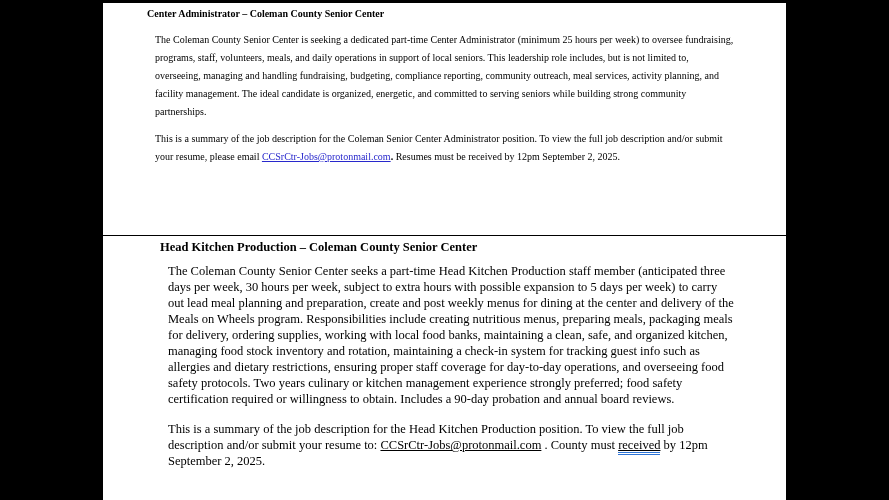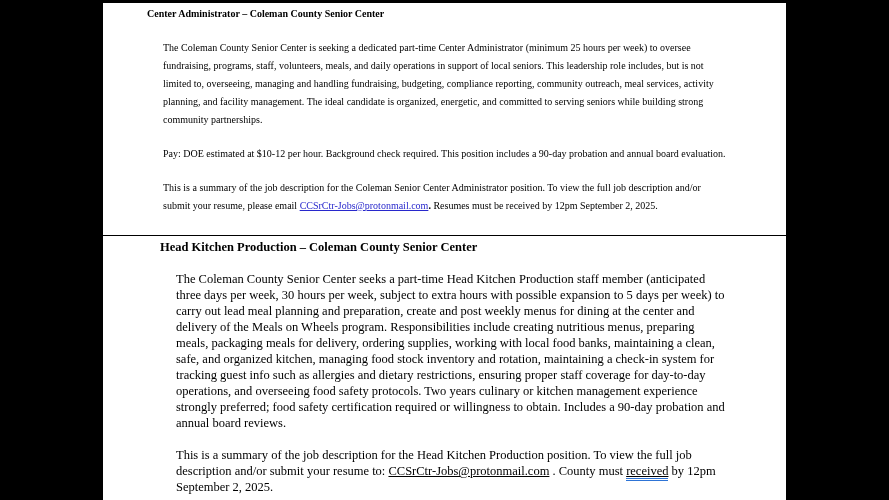--- a/index.html
+++ b/index.html
@@ -45,21 +45,21 @@
     padding-top: 3px;
     font-size: 12.5px;
     line-height: 16px;
   }
   .job-title {
     font-weight: bold;
     margin: 0;
     font-size: inherit;
   }
   p {
-    margin: 16px;
+    margin: 8px;
   }
   #panel-top .summary { margin-top: 9px; }
   #panel-bottom .summary { margin-top: 14px; }
   .link-blue {
     color: #2828CC;
     text-decoration: underline;
     cursor: pointer;
   }
   .link-black {
     color: #000000;
@@ -74,21 +74,20 @@
 </style>
 </head>
 <body>
 
 <div>
 
   <section class="page" id="panel-top">
     <div class="content">
       <p class="job-title">Center Administrator – Coleman County Senior Center</p>
       <p>The Coleman County Senior Center is seeking a dedicated part-time Center Administrator (minimum 25 hours per week) to oversee fundraising, programs, staff, volunteers, meals, and daily operations in support of local seniors. This leadership role includes, but is not limited to, overseeing, managing and handling fundraising, budgeting, compliance reporting, community outreach, meal services, activity planning, and facility management. The ideal candidate is organized, energetic, and committed to serving seniors while building strong community partnerships.</p>
-      <p>Pay: DOE estimated at $10-12 per hour. Background check required. This position includes a 90-day probation and annual board evaluation.</p>
       <p class="summary"><span>This is a summary of the job description for the Coleman Senior Center Administrator position. To view the full job description and/or submit your resume, please email </span><a class="link-blue">CCSrCtr-Jobs@protonmail.com</a><span class="bold">.</span><span> Resumes must be received by 12pm September 2, 2025.</span></p>
     </div>
   </section>
 
   <section class="page" id="panel-bottom">
     <div class="content">
       <p class="job-title">Head Kitchen Production – Coleman County Senior Center</p>
       <p>The Coleman County Senior Center seeks a part-time Head Kitchen Production staff member (anticipated three days per week, 30 hours per week, subject to extra hours with possible expansion to 5 days per week) to carry out lead meal planning and preparation, create and post weekly menus for dining at the center and delivery of the Meals on Wheels program. Responsibilities include creating nutritious menus, preparing meals, packaging meals for delivery, ordering supplies, working with local food banks, maintaining a clean, safe, and organized kitchen, managing food stock inventory and rotation, maintaining a check-in system for tracking guest info such as allergies and dietary restrictions, ensuring proper staff coverage for day-to-day operations, and overseeing food safety protocols. Two years culinary or kitchen management experience strongly preferred; food safety certification required or willingness to obtain. Includes a 90-day probation and annual board reviews.</p>
       <p class="summary"><span>This is a summary of the job description for the Head Kitchen Production position. To view the full job description and/or submit your resume to:  </span><a class="link-black">CCSrCtr-Jobs@protonmail.com</a><span> . County must </span><span class="grammar-flag">received</span><span> by 12pm September 2, 2025.</span></p>
     </div>

